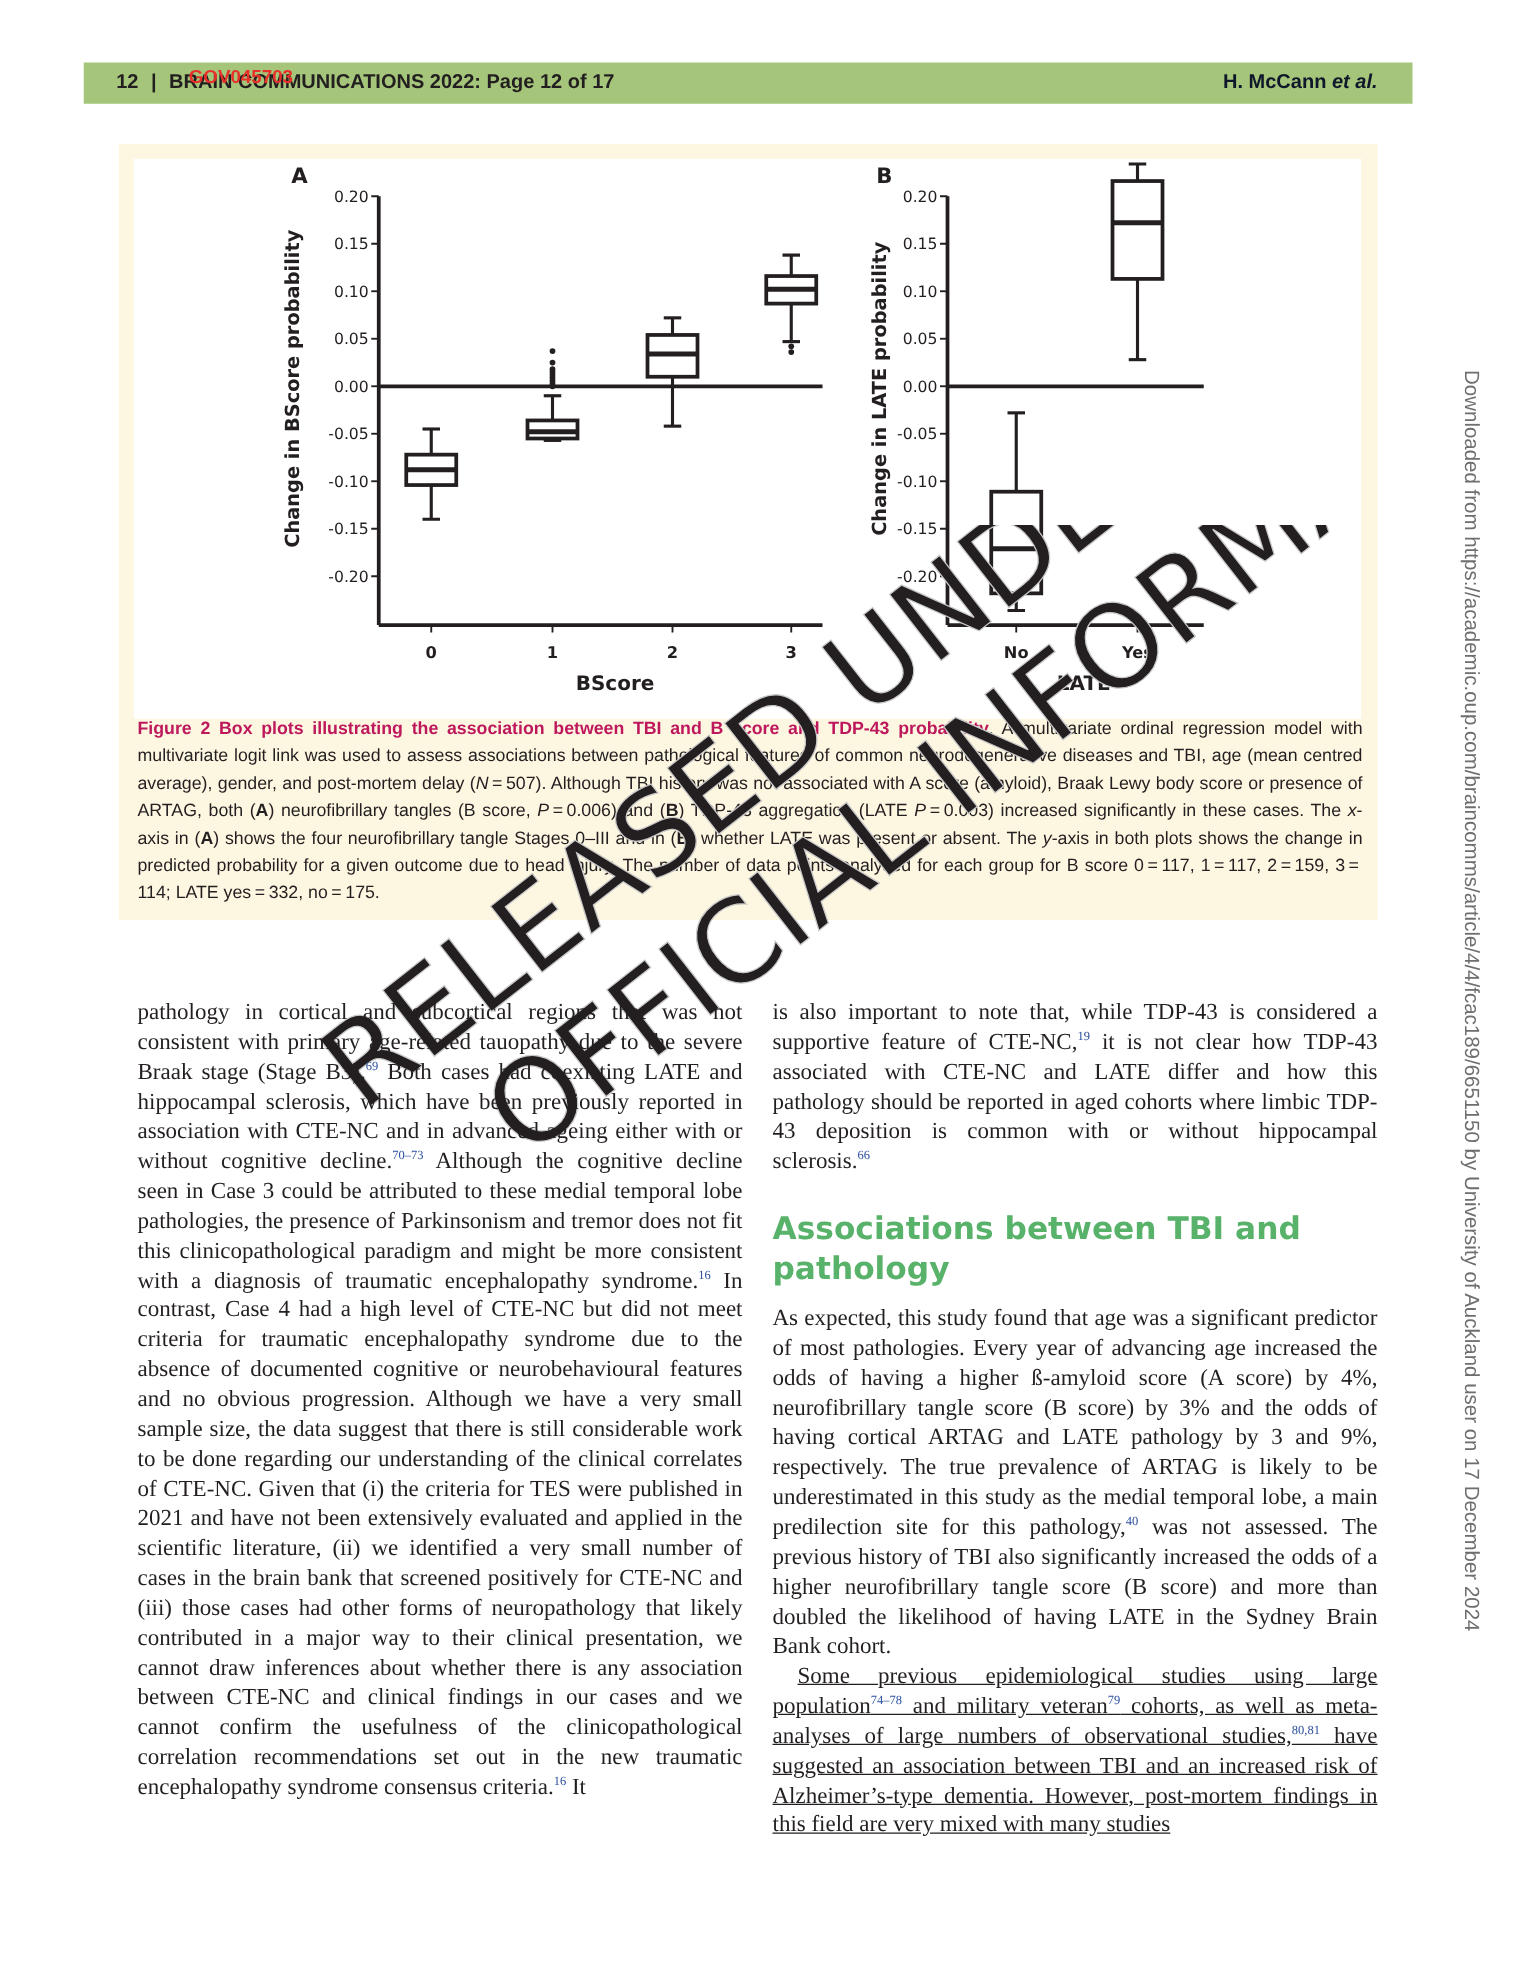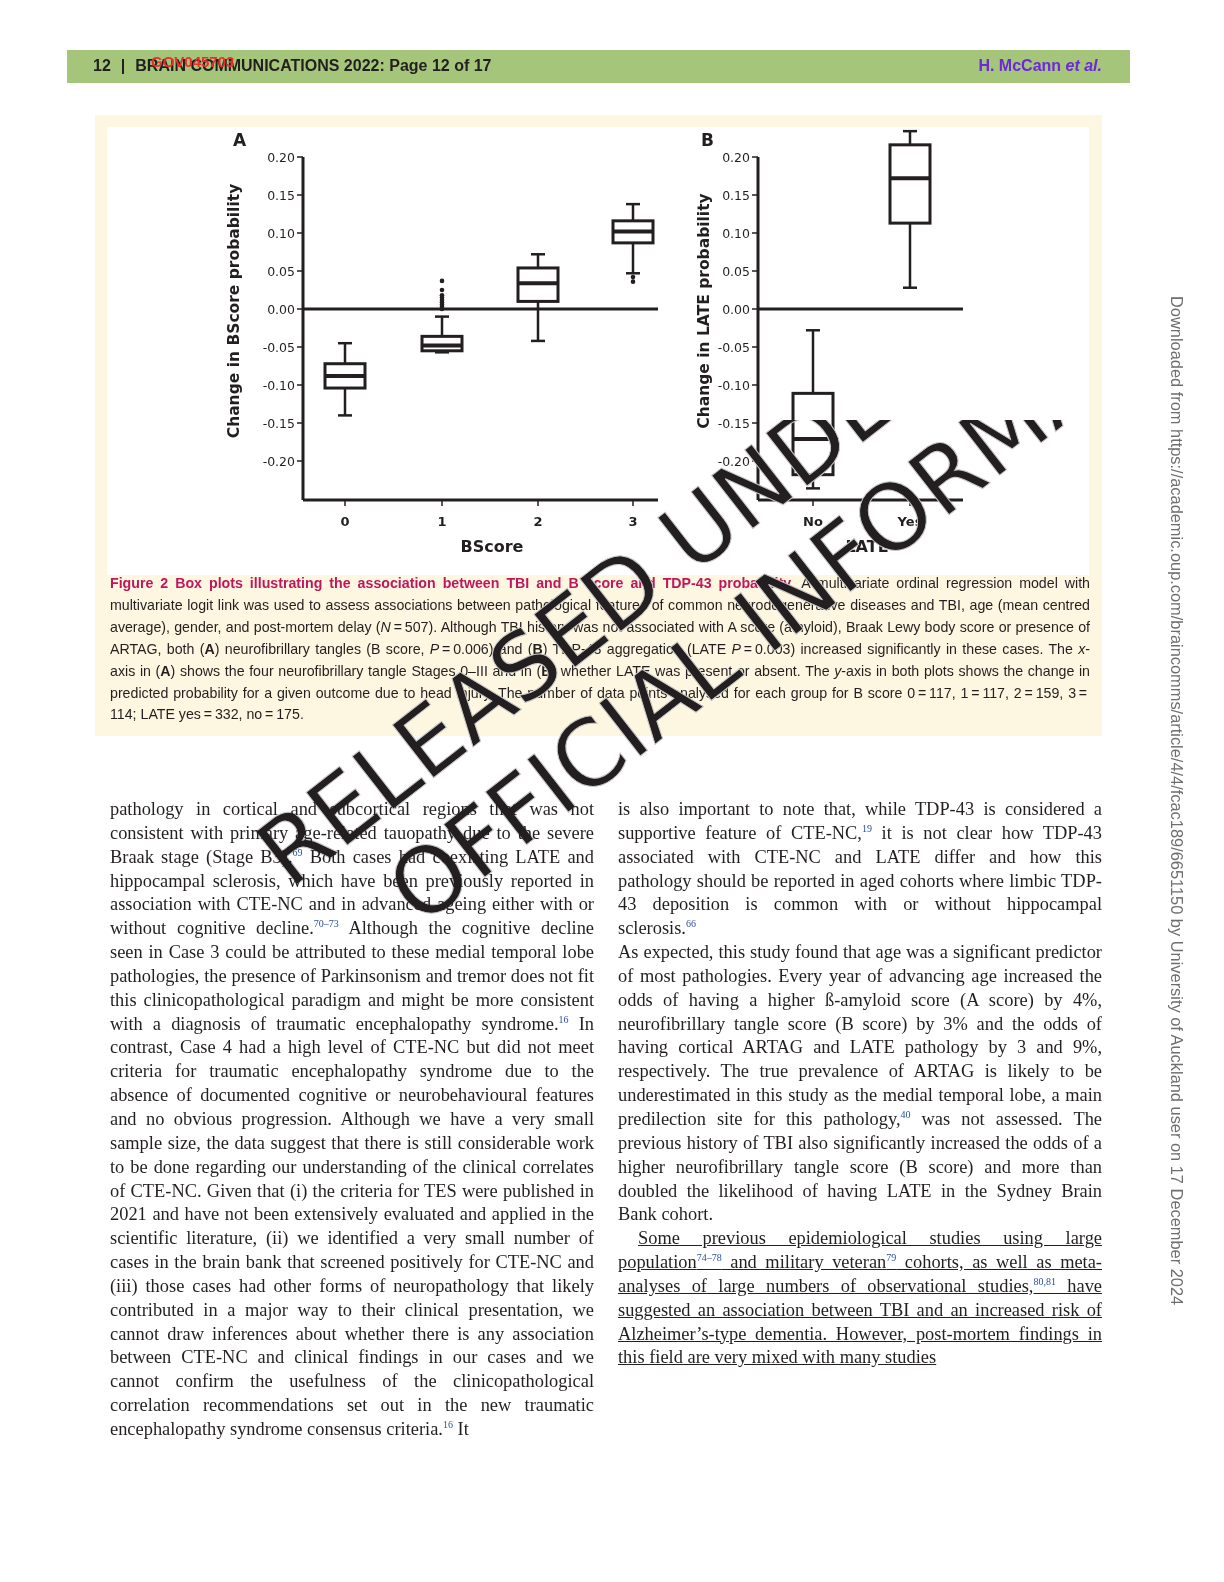--- a/index.html
+++ b/index.html
@@ -2,21 +2,21 @@
 <html><head>
 <meta charset="utf-8">
 <style>
   html, body { margin: 0; padding: 0; background: #ffffff; }
   body { width: 1224px; height: 1582px; position: relative; overflow: hidden; font-family: "DejaVu Sans", sans-serif; color: #231f20; }
 
   .header-bar { position: absolute; left: 67px; top: 50px; width: 1063px; height: 33px; background: #a5c67a; font-weight: bold; }
   .hdr-left { position: absolute; left: 26px; top: 7px; font-family: "Liberation Sans", sans-serif; font-size: 16px; color: #231f20; white-space: nowrap; }
   .hdr-left .sep { margin: 0 10px; }
   .hdr-stamp { position: absolute; left: 84px; top: 3px; font-family: "Liberation Sans", sans-serif; font-size: 15px; color: #e8302a; white-space: nowrap; }
-  .hdr-right { position: absolute; right: 28px; top: 7px; font-family: "Liberation Sans", sans-serif; font-size: 16px; color: #6d28d9; white-space: nowrap; }
+  .hdr-right { position: absolute; right: 28px; top: 7px; font-family: "Liberation Sans", sans-serif; font-size: 16px; color: #0f172a; white-space: nowrap; }
   .hdr-right em { font-style: italic; }
 
   .figure-box { position: absolute; left: 95px; top: 115px; width: 1007px; height: 621px; background: #fdf6e0; }
   .plot-area { position: absolute; left: 12px; top: 12px; width: 982px; height: 448px; background: #ffffff; }
   svg.plots { position: absolute; left: 95px; top: 115px; width: 1007px; height: 460px; }
   svg text { font-family: "DejaVu Sans", sans-serif; fill: #231f20; }
 
   .caption { position: absolute; left: 15px; top: 458px; width: 980px; font-family: "Liberation Sans", sans-serif; font-size: 14.2px; line-height: 21.9px; color: #231f20; text-align: justify; }
   .caption .cap-title { color: #be185d; font-weight: bold; }
 
@@ -167,19 +167,20 @@
     <text x="80" y="110">OFFICIAL INFORMATION ACT</text>
   </g>
 </svg>
 
 <div class="col col-left">
   <p><span>pathology in cortical and subcortical regions that was not consistent with primary age-related tauopathy due to the severe Braak stage (Stage B3).</span><sup>69</sup><span> Both cases had coexisting LATE and hippocampal sclerosis, which have been previously reported in association with CTE-NC and in advanced ageing either with or without cognitive decline.</span><sup>70–73</sup><span> Although the cognitive decline seen in Case 3 could be attributed to these medial temporal lobe pathologies, the presence of Parkinsonism and tremor does not fit this clinicopathological paradigm and might be more consistent with a diagnosis of traumatic encephalopathy syndrome.</span><sup>16</sup><span> In contrast, Case 4 had a high level of CTE-NC but did not meet criteria for traumatic encephalopathy syndrome due to the absence of documented cognitive or neurobehavioural features and no obvious progression. Although we have a very small sample size, the data suggest that there is still considerable work to be done regarding our understanding of the clinical correlates of CTE-NC. Given that (i) the criteria for TES were published in 2021 and have not been extensively evaluated and applied in the scientific literature, (ii) we identified a very small number of cases in the brain bank that screened positively for CTE-NC and (iii) those cases had other forms of neuropathology that likely contributed in a major way to their clinical presentation, we cannot draw inferences about whether there is any association between CTE-NC and clinical findings in our cases and we cannot confirm the usefulness of the clinicopathological correlation recommendations set out in the new traumatic encephalopathy syndrome consensus criteria.</span><sup>16</sup><span> It</span></p>
 </div>
 
 <div class="col col-right">
   <p><span>is also important to note that, while TDP-43 is considered a supportive feature of CTE-NC,</span><sup>19</sup><span> it is not clear how TDP-43 associated with CTE-NC and LATE differ and how this pathology should be reported in aged cohorts where limbic TDP-43 deposition is common with or without hippocampal sclerosis.</span><sup>66</sup></p>
+  <div class="section-heading">Associations between TBI and pathology</div>
   <p><span>As expected, this study found that age was a significant predictor of most pathologies. Every year of advancing age increased the odds of having a higher ß-amyloid score (A score) by 4%, neurofibrillary tangle score (B score) by 3% and the odds of having cortical ARTAG and LATE pathology by 3 and 9%, respectively. The true prevalence of ARTAG is likely to be underestimated in this study as the medial temporal lobe, a main predilection site for this pathology,</span><sup>40</sup><span> was not assessed. The previous history of TBI also significantly increased the odds of a higher neurofibrillary tangle score (B score) and more than doubled the likelihood of having LATE in the Sydney Brain Bank cohort.</span></p>
   <p class="indent"><span>Some previous epidemiological studies using large population</span><sup>74–78</sup><span> and military veteran</span><sup>79</sup><span> cohorts, as well as meta-analyses of large numbers of observational studies,</span><sup>80,81</sup><span> have suggested an association between TBI and an increased risk of Alzheimer’s-type dementia. However, post-mortem findings in this field are very mixed with many studies</span></p>
 </div>
 
 <div class="side-note">
   <span>Downloaded from https://academic.oup.com/braincomms/article/4/4/fcac189/6651150 by University of Auckland user on 17 December 2024</span>
 </div>
 
 </body></html>

